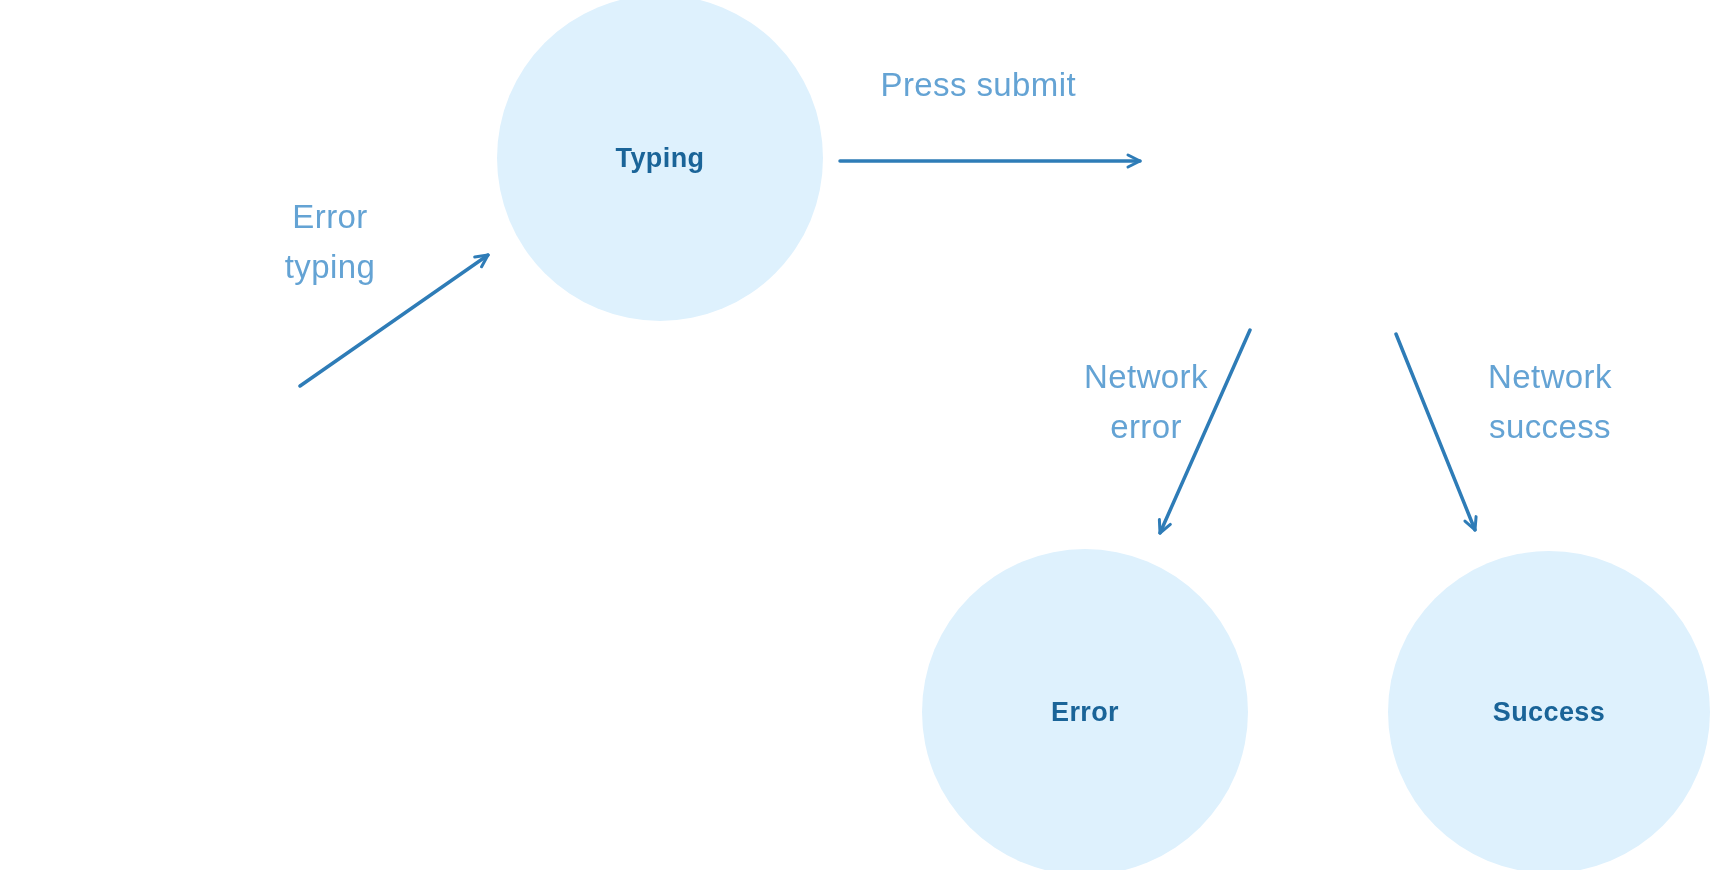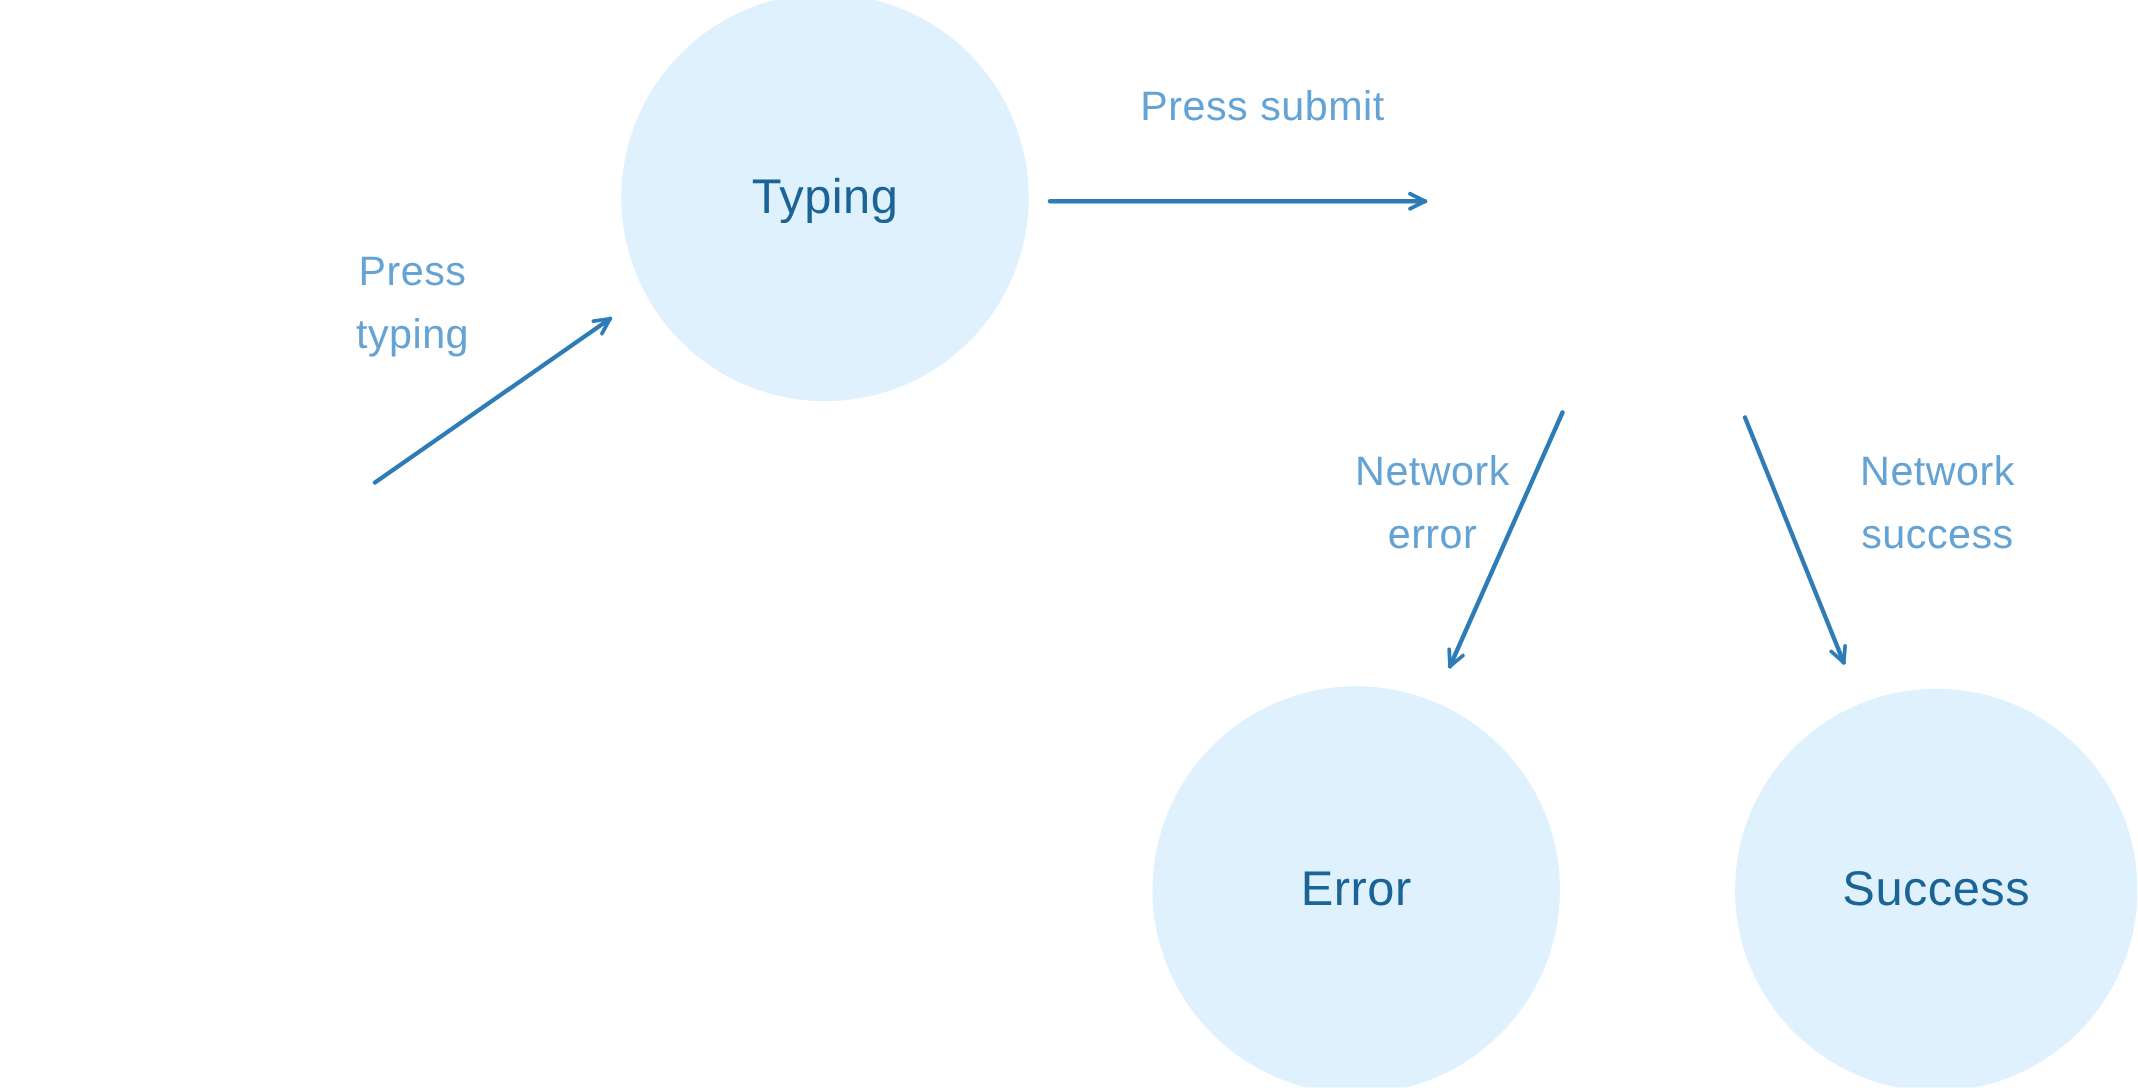--- a/index.html
+++ b/index.html
@@ -16,21 +16,21 @@
     font-family:"Liberation Sans","DejaVu Sans",sans-serif;
   }
   .canvas{position:absolute;inset:0;}
   .state-node{
     position:absolute;border-radius:50%;
     background:var(--node-fill);
     display:flex;align-items:center;justify-content:center;
   }
   .state-label{
     color:var(--node-text);
-    font-size:39px;font-weight:400;letter-spacing:.4px;
+    font-size:27px;font-weight:700;letter-spacing:.4px;
   }
   .edge-label{
     position:absolute;
     color:var(--edge-label);
     font-size:33px;font-weight:500;letter-spacing:.4px;
     text-align:center;line-height:1.5;
   }
   svg.edges{position:absolute;inset:0;width:1710px;height:870px;pointer-events:none;}
   .edge-line{stroke:var(--arrow);stroke-width:3.5;fill:none;stroke-linecap:round;}
   #arrowhead path{stroke:var(--arrow);stroke-width:3;fill:none;stroke-linecap:round;stroke-linejoin:round;}
@@ -59,21 +59,21 @@
 
 
   <div class="state-node" style="left:922px;top:549px;width:326px;height:326px;">
     <span class="state-label">Error</span>
   </div>
 
   <div class="state-node" style="left:1388px;top:551px;width:322px;height:322px;">
     <span class="state-label">Success</span>
   </div>
 
-  <div class="edge-label" style="left:255px;top:192px;width:150px;">Press typing</div>
+  <div class="edge-label" style="left:255px;top:192px;width:150px;">Error typing</div>
 
-  <div class="edge-label" style="left:880px;top:60px;width:260px;">Press submit</div>
+  <div class="edge-label" style="left:816px;top:60px;width:260px;text-align:right;">Press submit</div>
 
   <div class="edge-label" style="left:1061px;top:352px;width:170px;">Network error</div>
 
   <div class="edge-label" style="left:1455px;top:352px;width:190px;">Network success</div>
 
 </div>
 
 </body></html>

